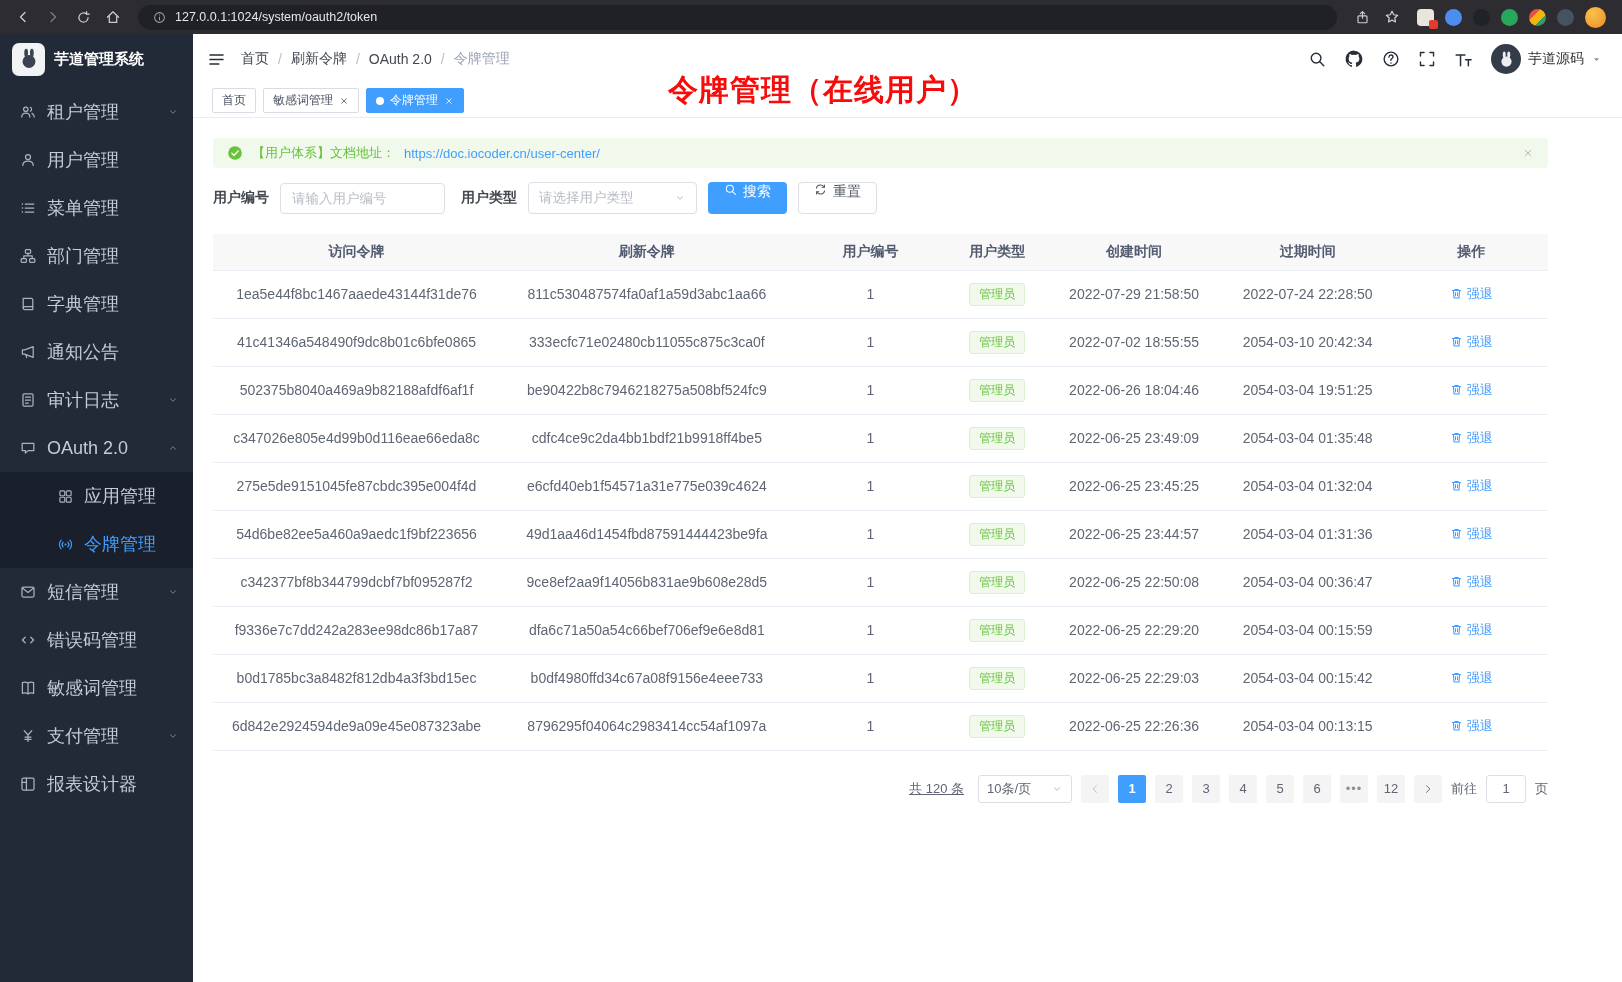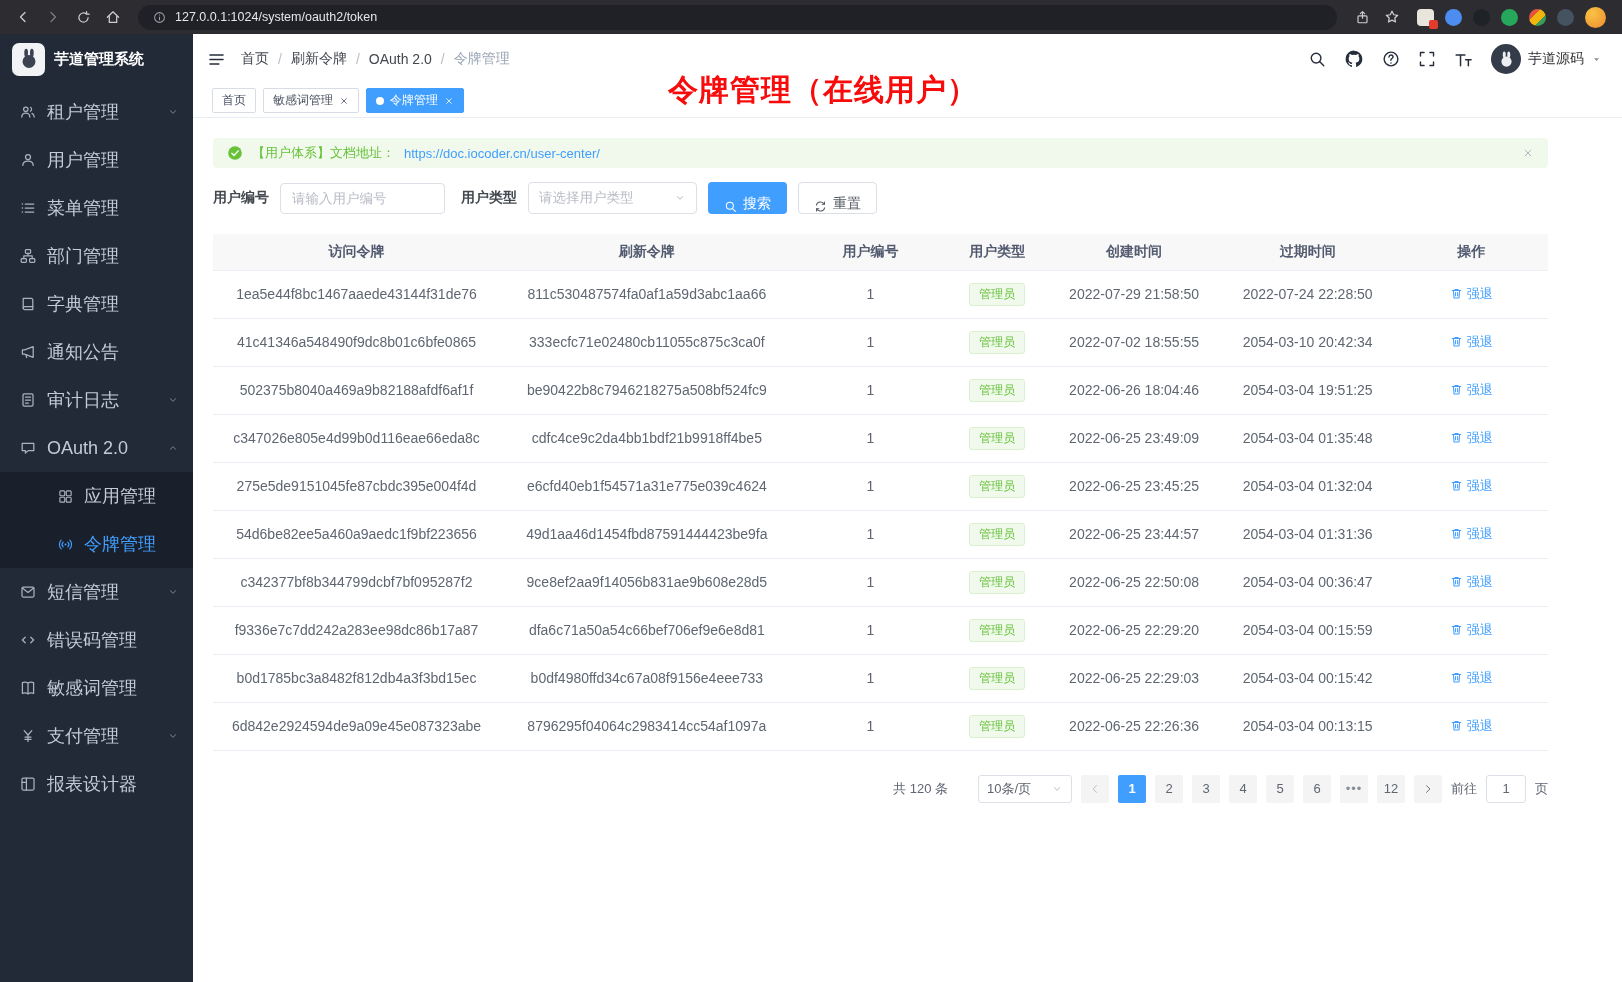--- a/index.html
+++ b/index.html
@@ -77,35 +77,35 @@
   .alert-link { color:var(--primary,#409eff); font-size:13px; text-decoration:none; cursor:pointer; }
   .alert-close { margin-left:auto; color:#a9b2ba; cursor:pointer; }
 
   
   .filter-row { display:flex; align-items:center; margin-top:14px; font-size:14px; }
   .f-label { font-weight:700; color:#43484f; margin-right:11px; white-space:nowrap; }
   .f-input { width:165px; height:31px; border:1px solid #dcdfe6; border-radius:4px; padding:0 11px; font-size:13.5px; color:#606266; outline:none; margin-right:16px; font-family:inherit; }
   .f-input::placeholder, .pg-goto::placeholder { color:#b8bcc4; }
   .f-select { width:169px; height:32px; border:1px solid #dcdfe6; border-radius:4px; display:flex; align-items:center; justify-content:space-between; padding:0 10px; color:#b8bcc4; font-size:13.5px; cursor:pointer; }
   .f-select .ic { color:#b0b4bc; }
-  .btn { height:32px; border-radius:4px; display:inline-flex; align-items:flex-end; gap:6px; font-size:14px; padding:0 15px; cursor:pointer; border:1px solid transparent; margin-left:11px; font-family:inherit; }
+  .btn { height:32px; border-radius:4px; display:inline-flex; align-items:flex-start; gap:6px; font-size:14px; padding:0 15px; cursor:pointer; border:1px solid transparent; margin-left:11px; font-family:inherit; }
   .btn-primary { background:var(--primary,#409eff); color:#fff; }
   .btn-plain { background:#fff; color:#565c66; border-color:#dcdfe6; }
 
   
   .table-wrap { margin-top:20px; }
   table { width:100%; border-collapse:collapse; table-layout:fixed; }
   th { height:36px; background:#f8f8f9; color:#515a6e; font-size:14px; font-weight:700; border-bottom:1px solid #ebeef5; text-align:center; }
   td { height:48px; text-align:center; color:#5f6672; font-size:14px; border-bottom:1px solid #ebeef5; white-space:nowrap; overflow:hidden; }
   .tag { display:inline-block; background:#f0f9eb; border:1px solid #dcf0cd; color:var(--success,#67c23a); font-size:12px; padding:2px 9px; border-radius:3px; }
   .act { color:var(--primary,#409eff); font-size:13px; display:inline-flex; align-items:center; gap:4px; cursor:pointer; text-decoration:none; }
 
   
   .pagination { display:flex; align-items:center; justify-content:flex-end; gap:9px; margin-top:24px; padding-bottom:24px; font-size:13px; color:#5f6672; }
-  .pg-total { margin-right:21px; white-space:nowrap; }
+  .pg-total { margin-right:5px; white-space:nowrap;text-decoration:underline; }
   .pg-size { width:94px; height:28px; border:1px solid #dcdfe6; border-radius:3px; display:flex; align-items:center; justify-content:space-between; padding:0 8px; cursor:pointer; white-space:nowrap; }
   .pg-size .ic { color:#b0b4bc; }
   .pg-btn { min-width:28px; height:28px; background:#f4f4f5; border:none; border-radius:2px; display:inline-flex; align-items:center; justify-content:center; color:#5f6672; cursor:pointer; font-size:13px; font-family:inherit; padding:0 4px; }
   .pg-prev { color:#b7bbc2; }
   .pg-nums { display:flex; gap:9px; }
   .pg-num.on { background:var(--primary,#409eff); color:#fff; font-weight:700; }
   .pg-more { letter-spacing:1px; color:#8a8f98; }
   .pg-goto { width:40px; height:28px; border:1px solid #dcdfe6; border-radius:3px; text-align:center; font-size:13px; color:#5f6672; outline:none; font-family:inherit; }
 
   

